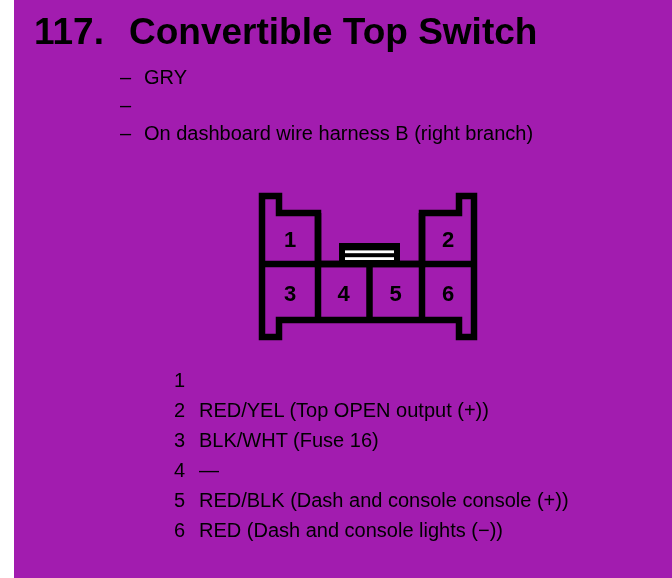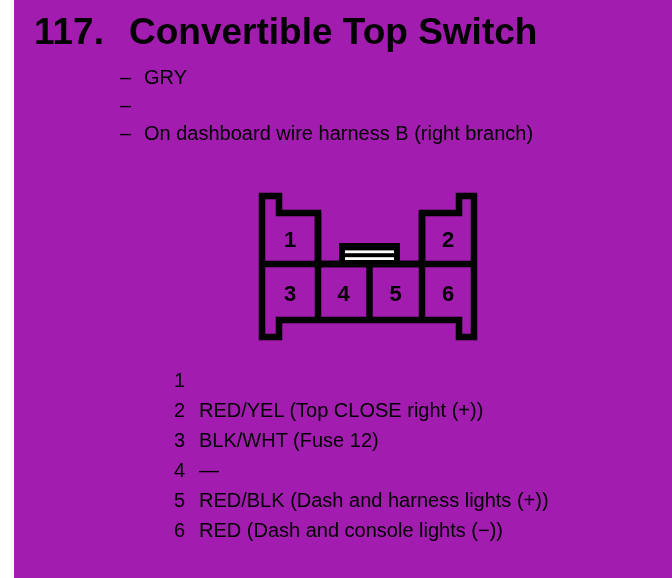--- a/index.html
+++ b/index.html
@@ -106,33 +106,33 @@
       <text class="pin-cell-num" x="434" y="301">6</text>
     </svg>
   </div>
 
   <div class="pin-list">
     <div class="pin-row">
       <span class="pin-num">1</span>
     </div>
     <div class="pin-row">
       <span class="pin-num">2</span>
-      <span class="pin-desc">RED/YEL (Top CLOSE right (+))</span>
+      <span class="pin-desc">RED/YEL (Top OPEN output (+))</span>
     </div>
     <div class="pin-row">
       <span class="pin-num">3</span>
-      <span class="pin-desc">BLK/WHT (Fuse 12)</span>
+      <span class="pin-desc">BLK/WHT (Fuse 16)</span>
     </div>
     <div class="pin-row">
       <span class="pin-num">4</span>
       <span class="pin-desc">—</span>
     </div>
     <div class="pin-row">
       <span class="pin-num">5</span>
-      <span class="pin-desc">RED/BLK (Dash and harness lights (+))</span>
+      <span class="pin-desc">RED/BLK (Dash and console console (+))</span>
     </div>
     <div class="pin-row">
       <span class="pin-num">6</span>
       <span class="pin-desc">RED (Dash and console lights (−))</span>
     </div>
   </div>
 
 </div>
 
 </body></html>

